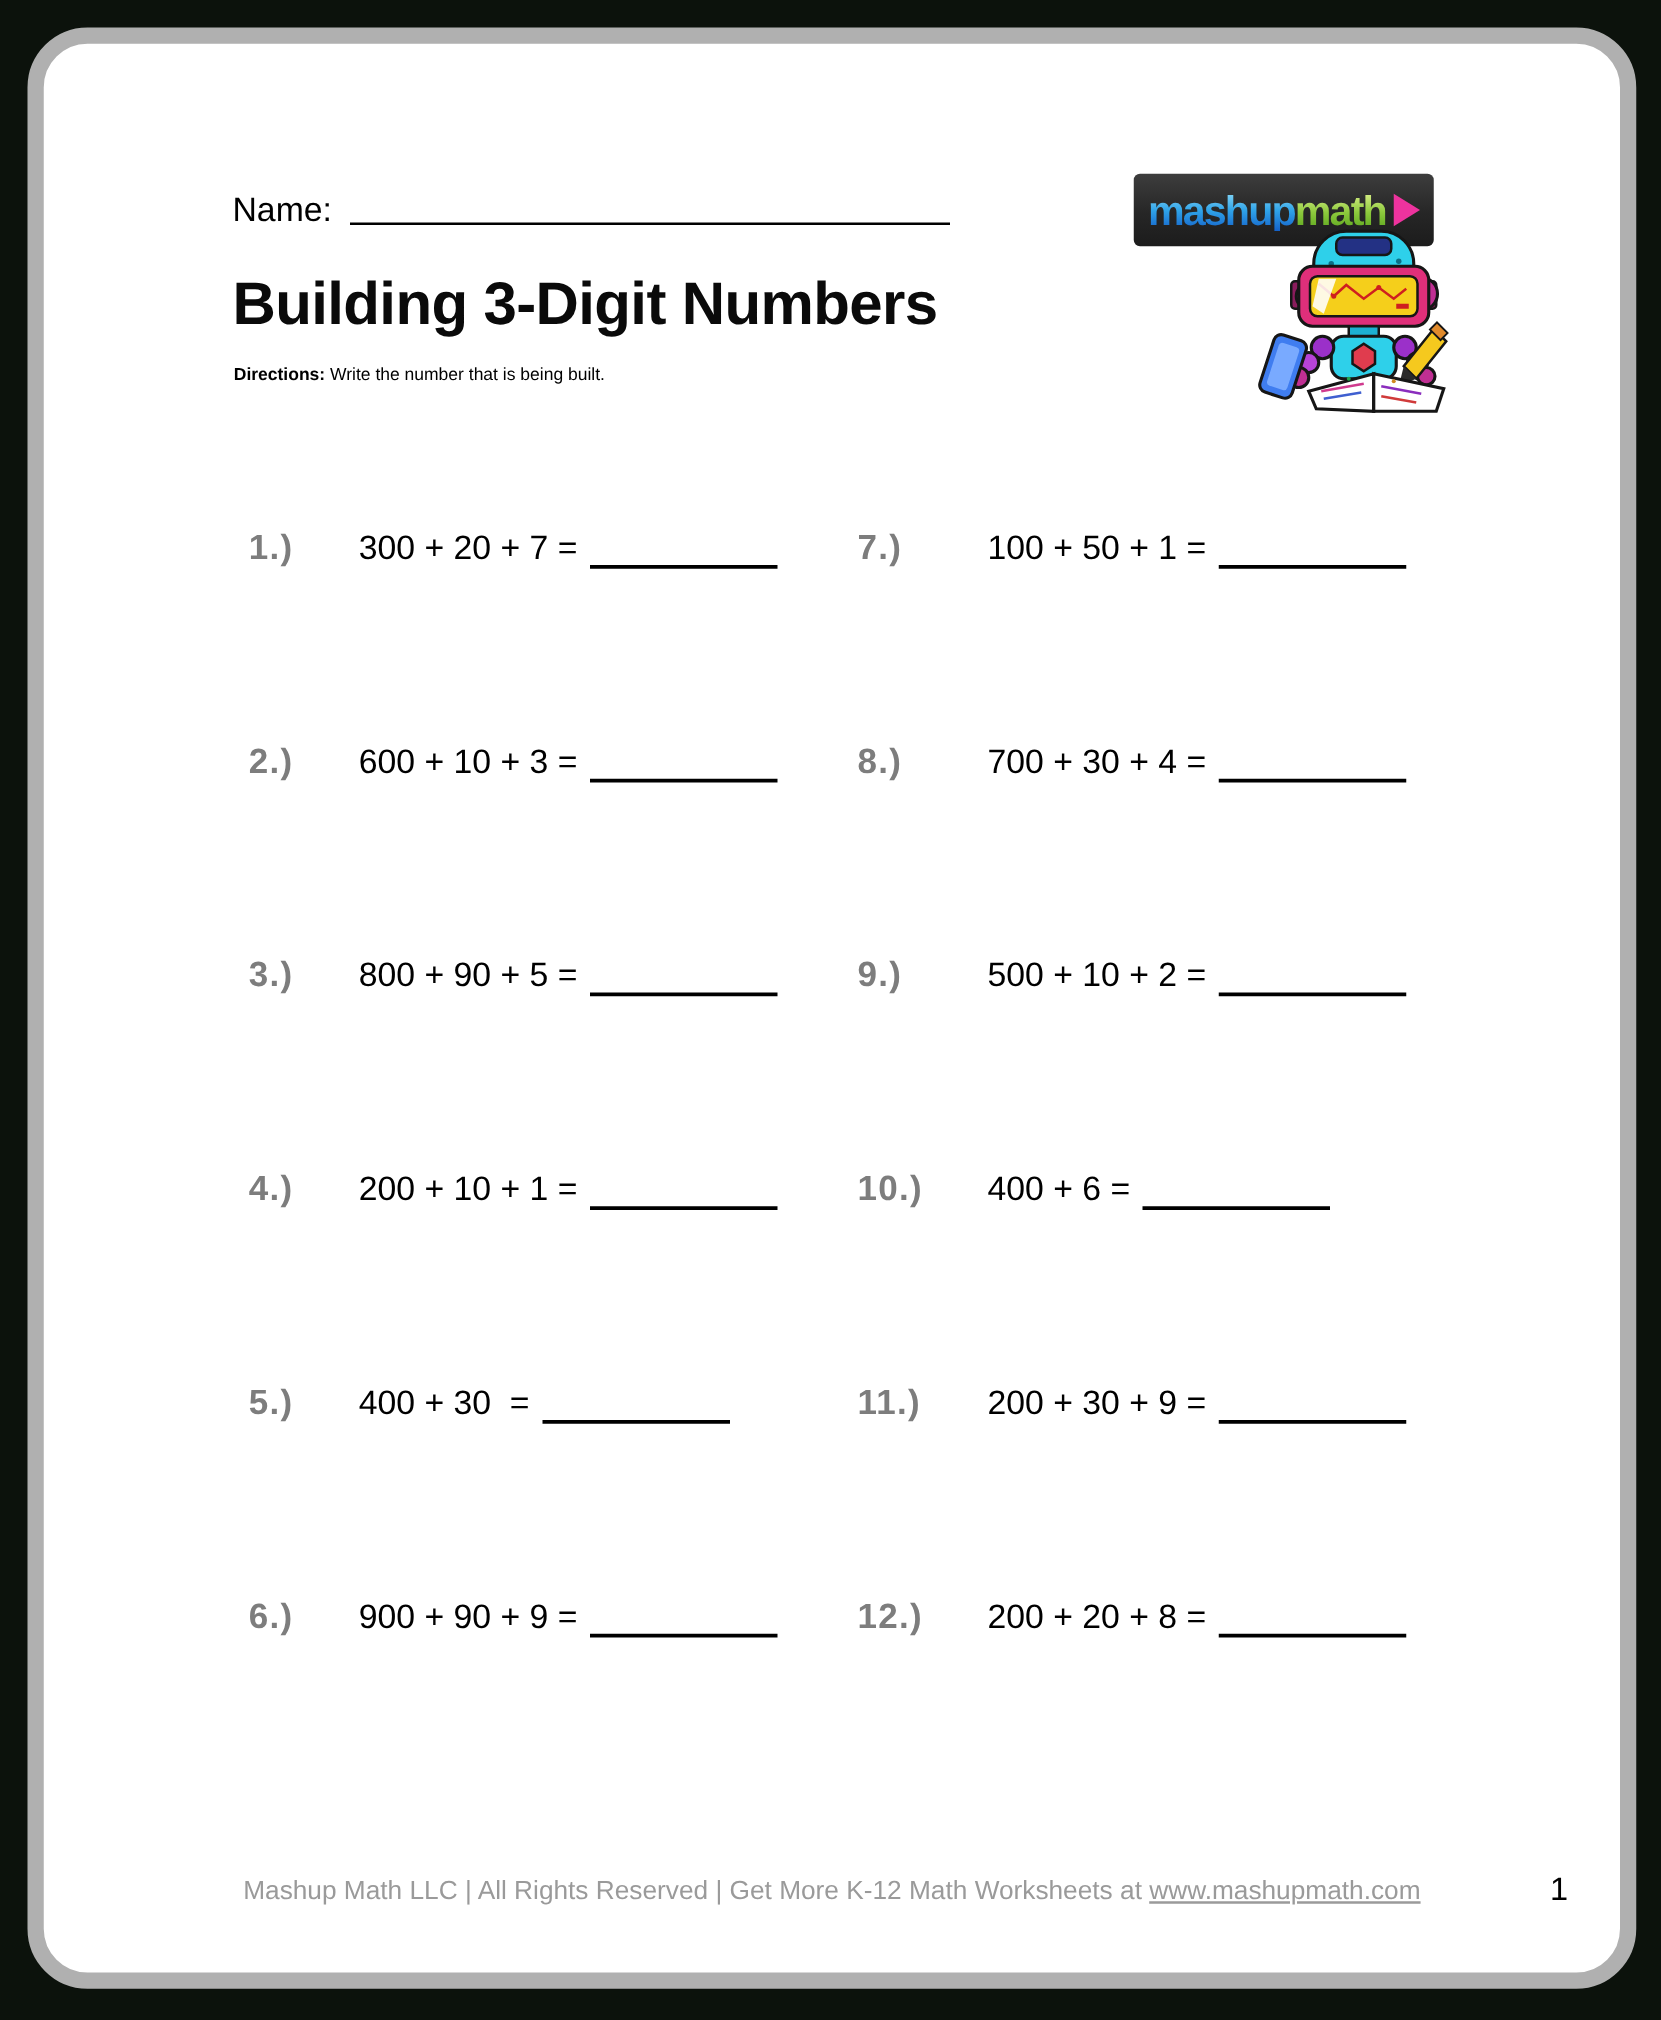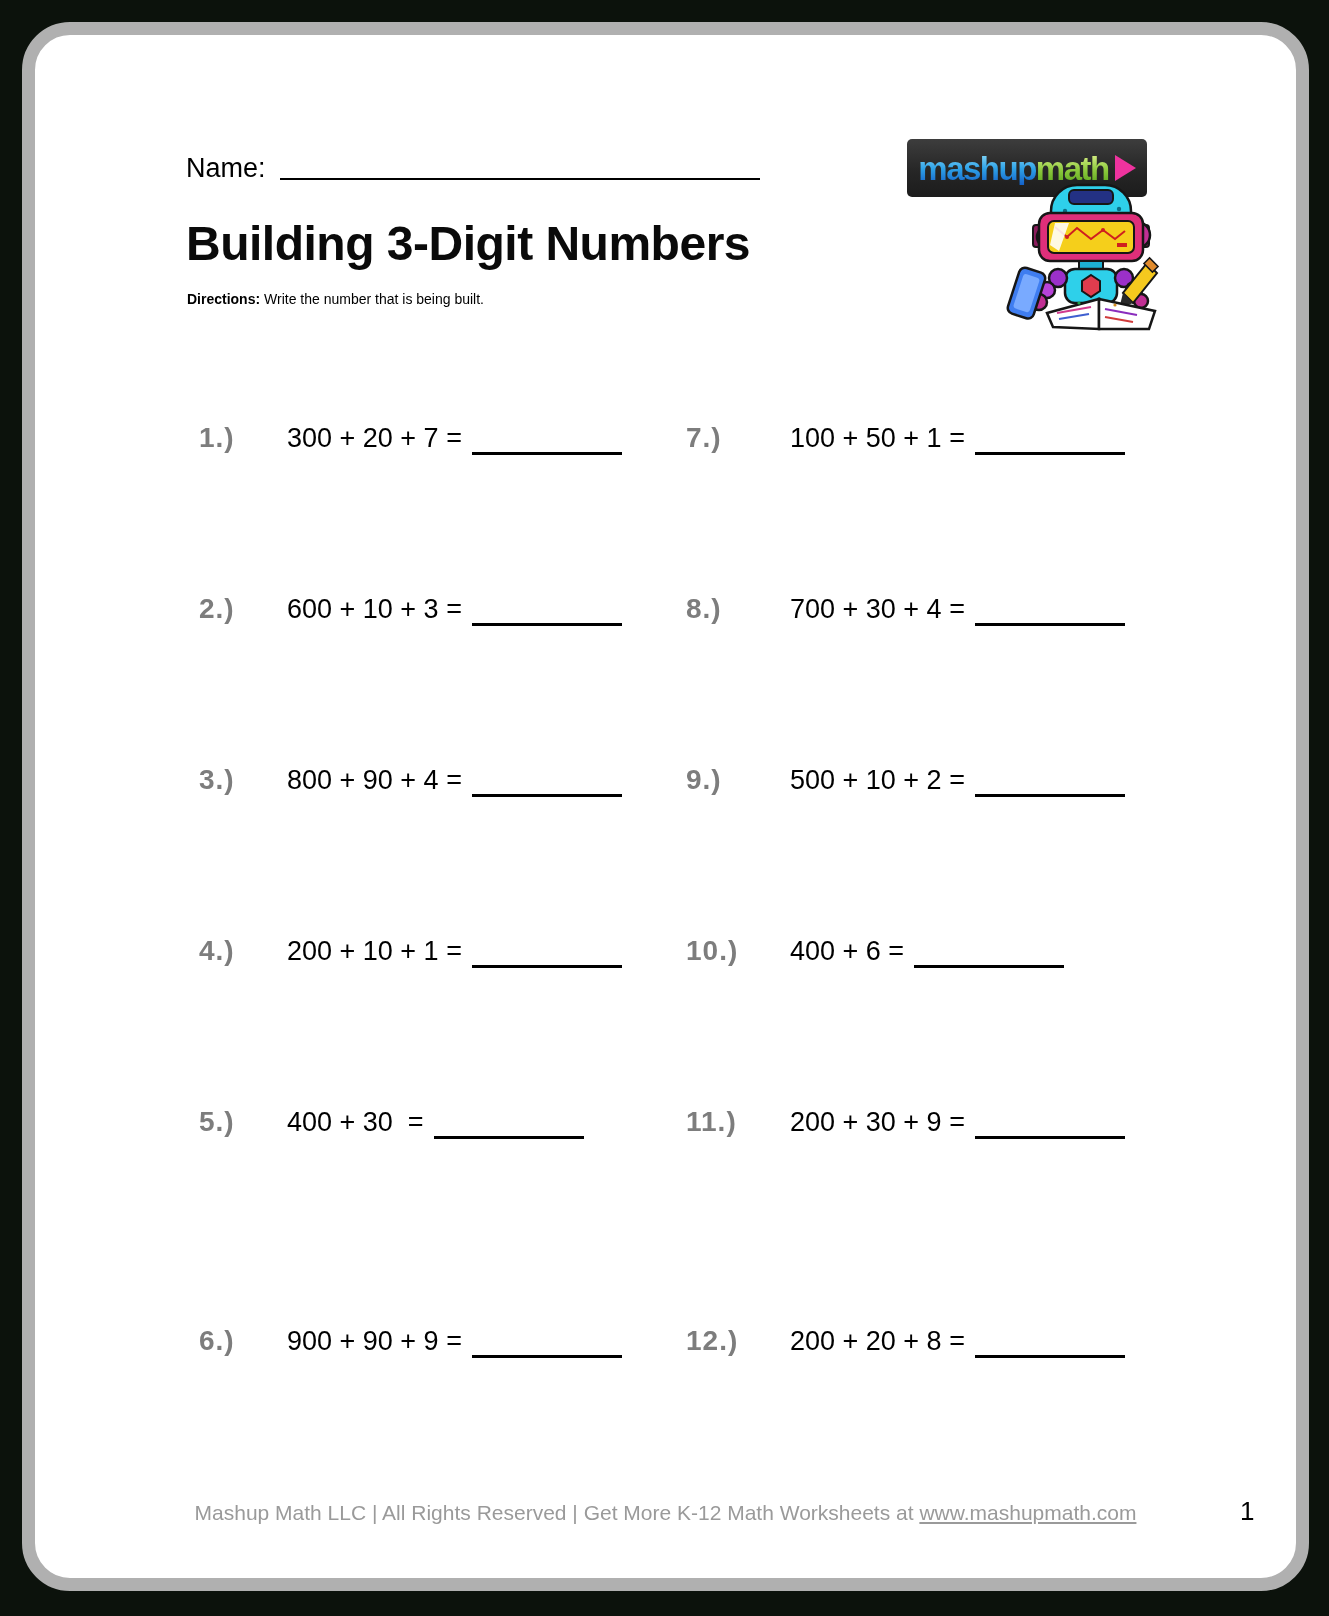--- a/index.html
+++ b/index.html
@@ -123,21 +123,21 @@
     margin-left: 10px;
     vertical-align: -8px;
   }
   .col-left  { left: 164px; }
   .col-right { left: 651px; }
   .row-0 { top: 379px; }
   .row-1 { top: 550px; }
   .row-2 { top: 721px; }
   .row-3 { top: 892px; }
   .row-4 { top: 1063px; }
-  .row-5 { top: 1234px; margin-top: 48px; }
+  .row-5 { top: 1234px; }
   
   .footer {
     position: absolute;
     top: 1466px;
     left: 0;
     width: 100%;
     text-align: center;
     font-size: 21px;
     color: #9a9a9a;
     white-space: pre;
@@ -218,21 +218,21 @@
     <line x1="110" y1="136" x2="138" y2="141" stroke="#d03a3a" stroke-width="2"></line>
     <circle cx="84" cy="122" r="1.6" fill="#1fa34c"></circle>
     <circle cx="120" cy="124" r="1.6" fill="#d08a1f"></circle>
   </svg>
 
   <div class="title">Building 3-Digit Numbers</div>
   <div class="directions"><span class="dir-label">Directions:</span><span> Write the number that is being built.</span></div>
 
   <div class="problem col-left row-0"><span class="plabel left">1.)</span><span class="pexpr">300 + 20 + 7 =</span><span class="blank"></span></div>
   <div class="problem col-left row-1"><span class="plabel left">2.)</span><span class="pexpr">600 + 10 + 3 =</span><span class="blank"></span></div>
-  <div class="problem col-left row-2"><span class="plabel left">3.)</span><span class="pexpr">800 + 90 + 4 =</span><span class="blank"></span></div>
+  <div class="problem col-left row-2"><span class="plabel left">3.)</span><span class="pexpr">800 + 90 + 5 =</span><span class="blank"></span></div>
   <div class="problem col-left row-3"><span class="plabel left">4.)</span><span class="pexpr">200 + 10 + 1 =</span><span class="blank"></span></div>
   <div class="problem col-left row-4"><span class="plabel left">5.)</span><span class="pexpr">400 + 30  =</span><span class="blank"></span></div>
   <div class="problem col-left row-5"><span class="plabel left">6.)</span><span class="pexpr">900 + 90 + 9 =</span><span class="blank"></span></div>
 
   <div class="problem col-right row-0"><span class="plabel right">7.)</span><span class="pexpr">100 + 50 + 1 =</span><span class="blank"></span></div>
   <div class="problem col-right row-1"><span class="plabel right">8.)</span><span class="pexpr">700 + 30 + 4 =</span><span class="blank"></span></div>
   <div class="problem col-right row-2"><span class="plabel right">9.)</span><span class="pexpr">500 + 10 + 2 =</span><span class="blank"></span></div>
   <div class="problem col-right row-3"><span class="plabel right">10.)</span><span class="pexpr">400 + 6 =</span><span class="blank"></span></div>
   <div class="problem col-right row-4"><span class="plabel right">11.)</span><span class="pexpr">200 + 30 + 9 =</span><span class="blank"></span></div>
   <div class="problem col-right row-5"><span class="plabel right">12.)</span><span class="pexpr">200 + 20 + 8 =</span><span class="blank"></span></div>

